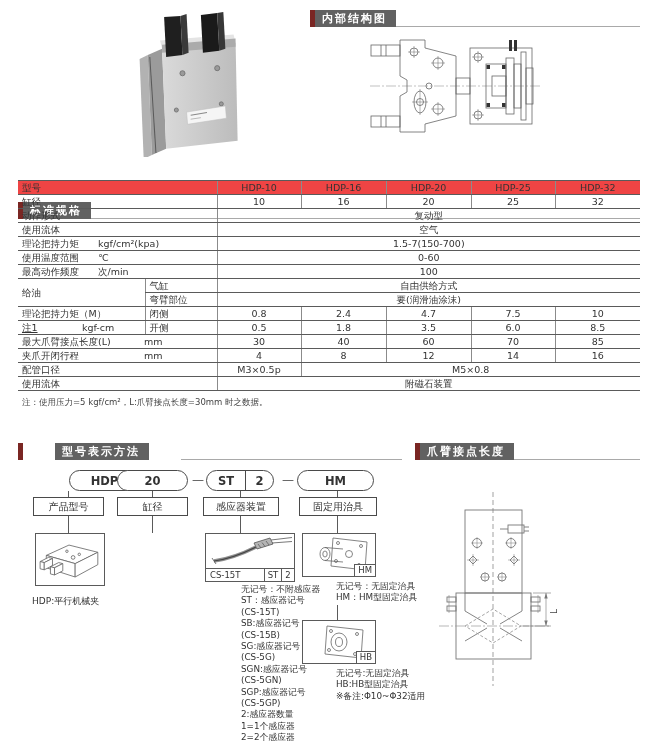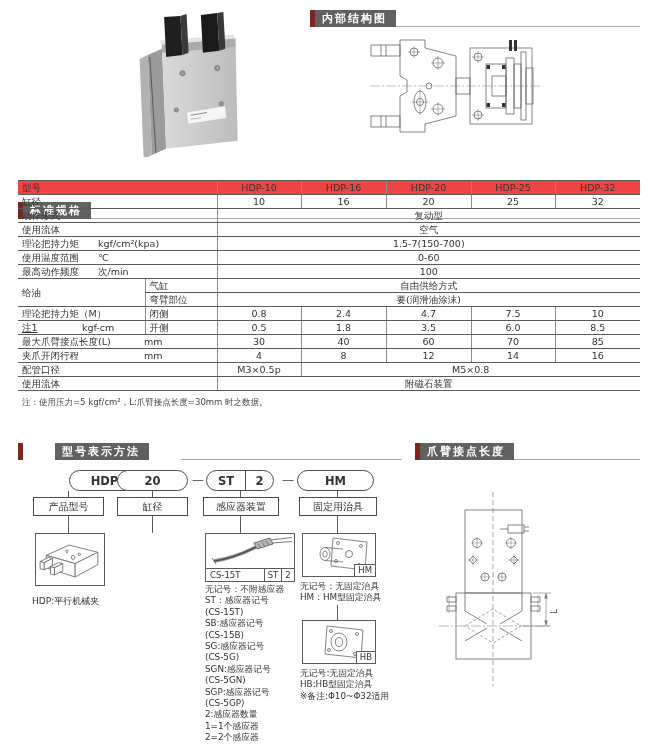--- a/index.html
+++ b/index.html
@@ -26,21 +26,21 @@
 
   
   .oval { position:absolute; height:21px; border:1.2px solid #4a4a4a; border-radius:11px; display:flex; align-items:center; justify-content:center; font-size:11.5px; font-weight:bold; background:#fff; }
   .oval-cell { display:flex; align-items:center; justify-content:center; height:100%; }
   .oval-div { border-left:1px solid #4a4a4a; }
   .dash { position:absolute; font-size:12px; color:#555; }
   .lblbox { position:absolute; height:19px; border:1px solid #4a4a4a; display:flex; align-items:center; justify-content:center; font-size:10px; background:#fff; }
   .conn { position:absolute; width:1px; background:#5a5a5a; }
   .imgbox { position:absolute; border:1px solid #5a5a5a; background:#fff; }
   .pre { white-space:pre-line; }
-  .small-desc { position:absolute; font-size:8.8px; line-height:11.4px; color:#333; }
+  .small-desc { position:absolute; font-size:8.8px; line-height:11.4px; color:#333;margin-left:36px; }
   .bore-list { font-size:9px; line-height:10.6px; padding:3px 0 0 12px; white-space:pre-line; }
   .caption { position:absolute; font-size:9px; color:#333; white-space:nowrap; }
   .sensor-caption { position:absolute; left:0; bottom:0; right:0; height:13px; display:flex; align-items:center; border-top:1px solid #5a5a5a; font-size:8.5px;margin-top:48px; }
   .sensor-caption .nm { flex:1; padding-left:4px; }
   .sensor-caption .cell { border-left:1px solid #5a5a5a; height:100%; display:flex; align-items:center; justify-content:center; }
   .tag { position:absolute; right:-1px; bottom:-1px; border:1px solid #5a5a5a; background:#fff; font-size:8.5px; line-height:11px; padding:0 3px; }
 </style>
 </head>
 <body>
 

